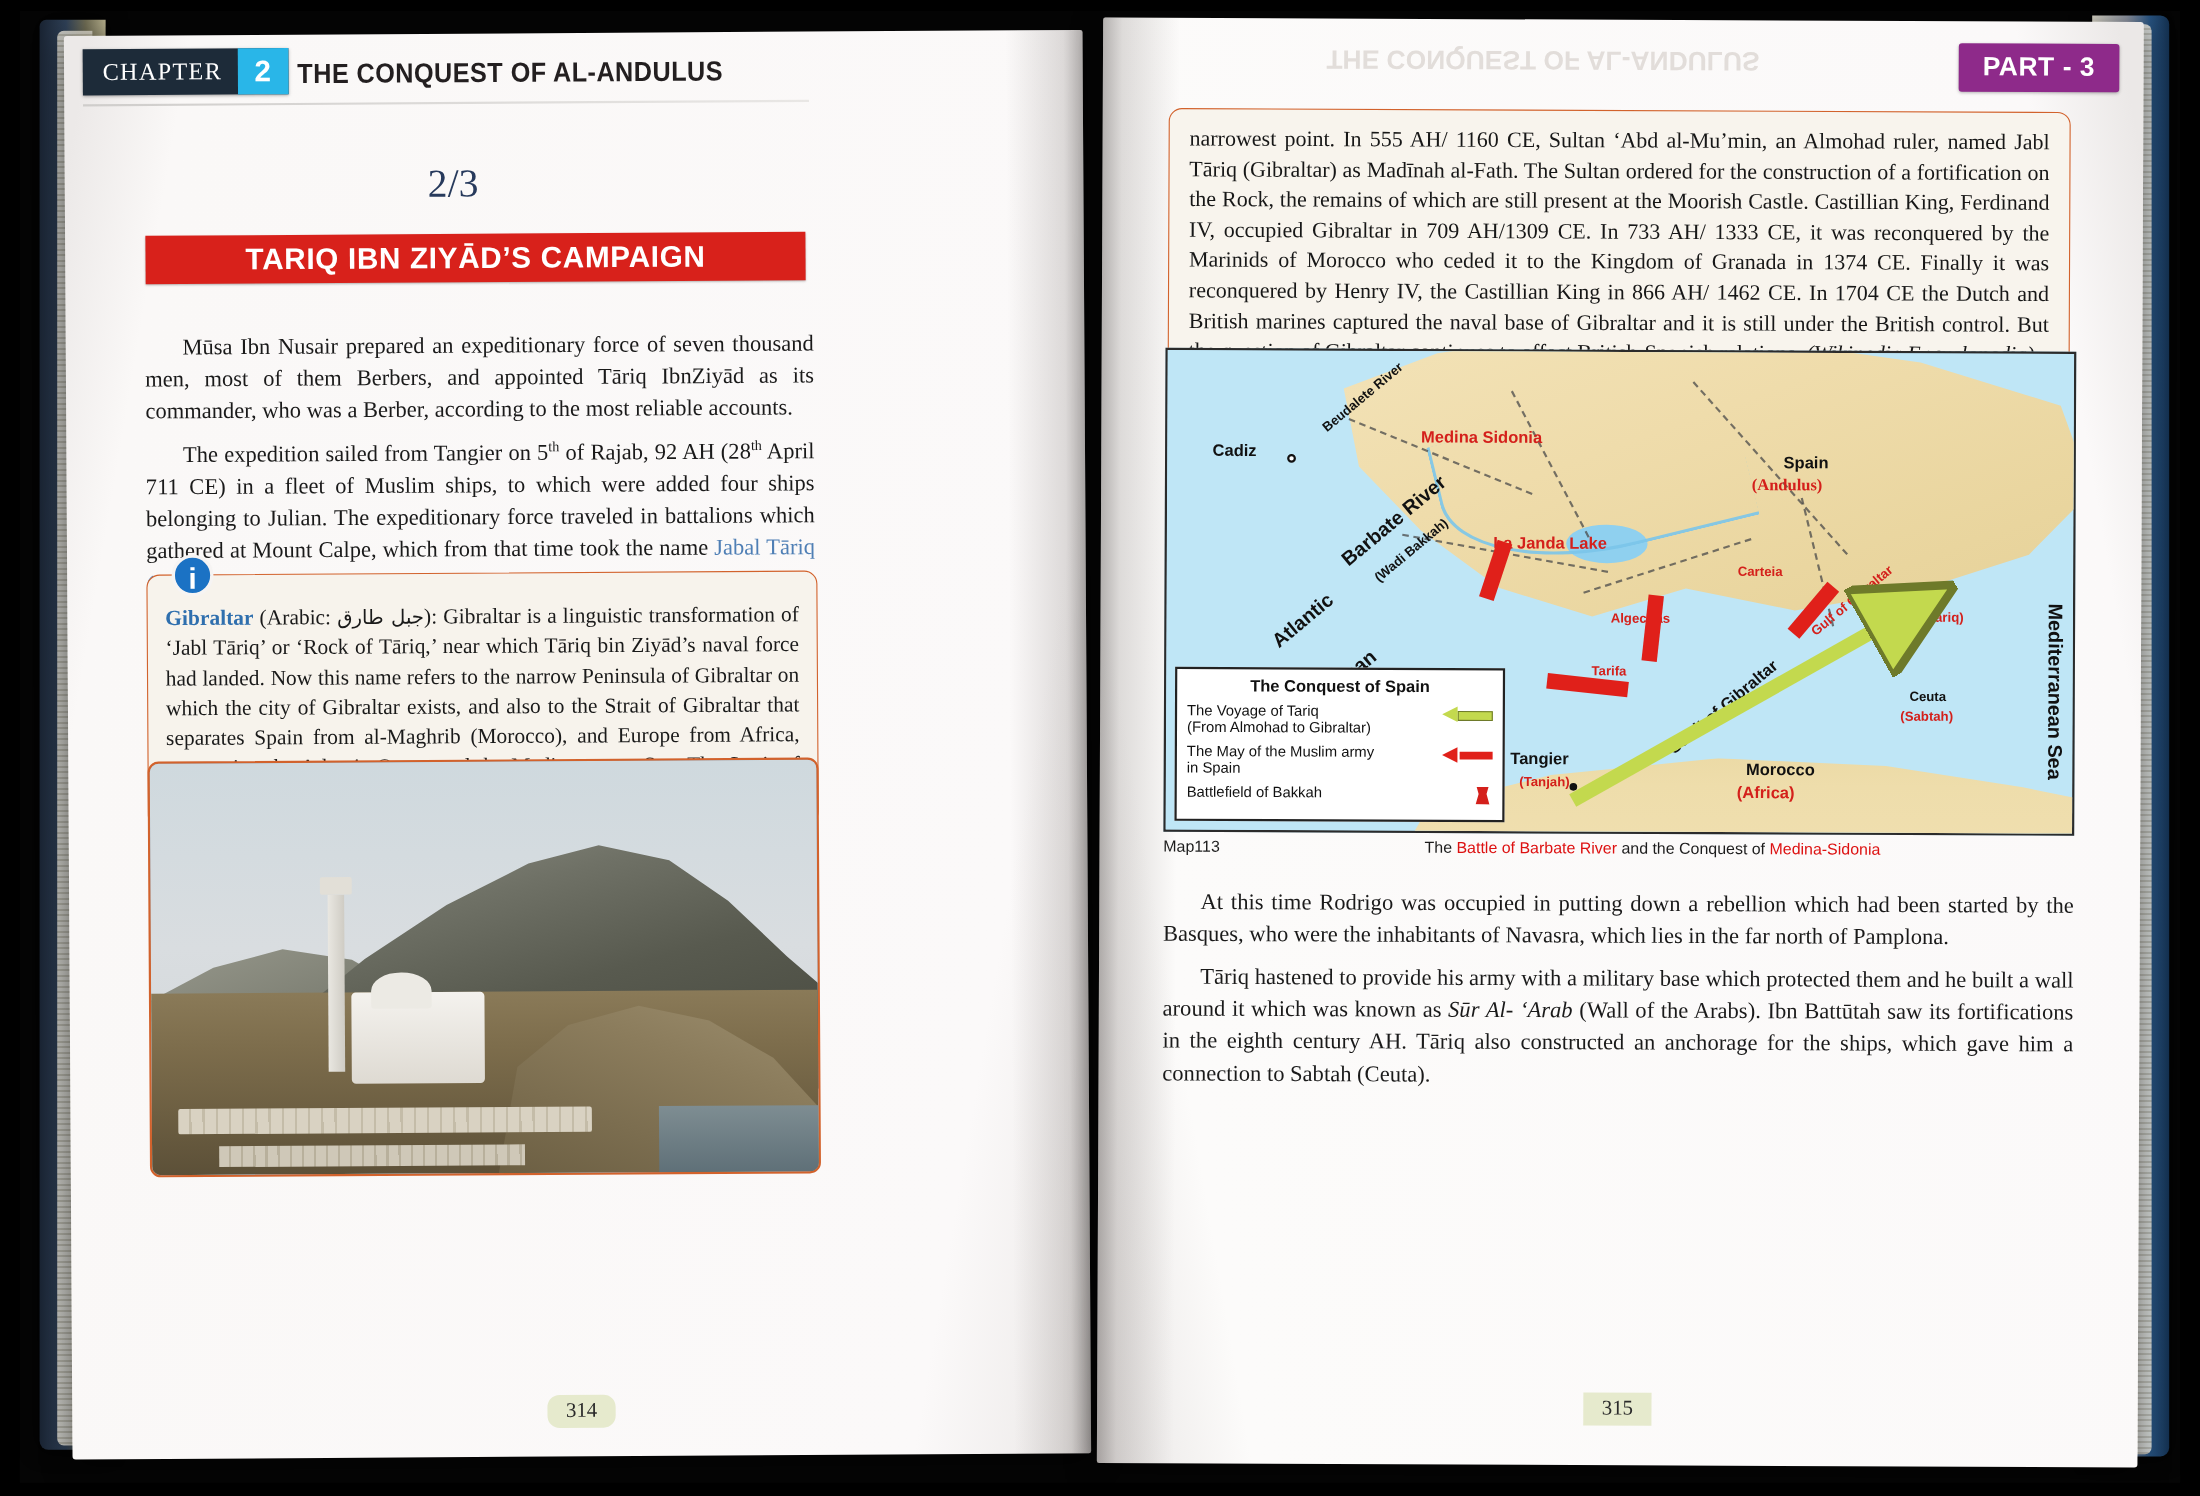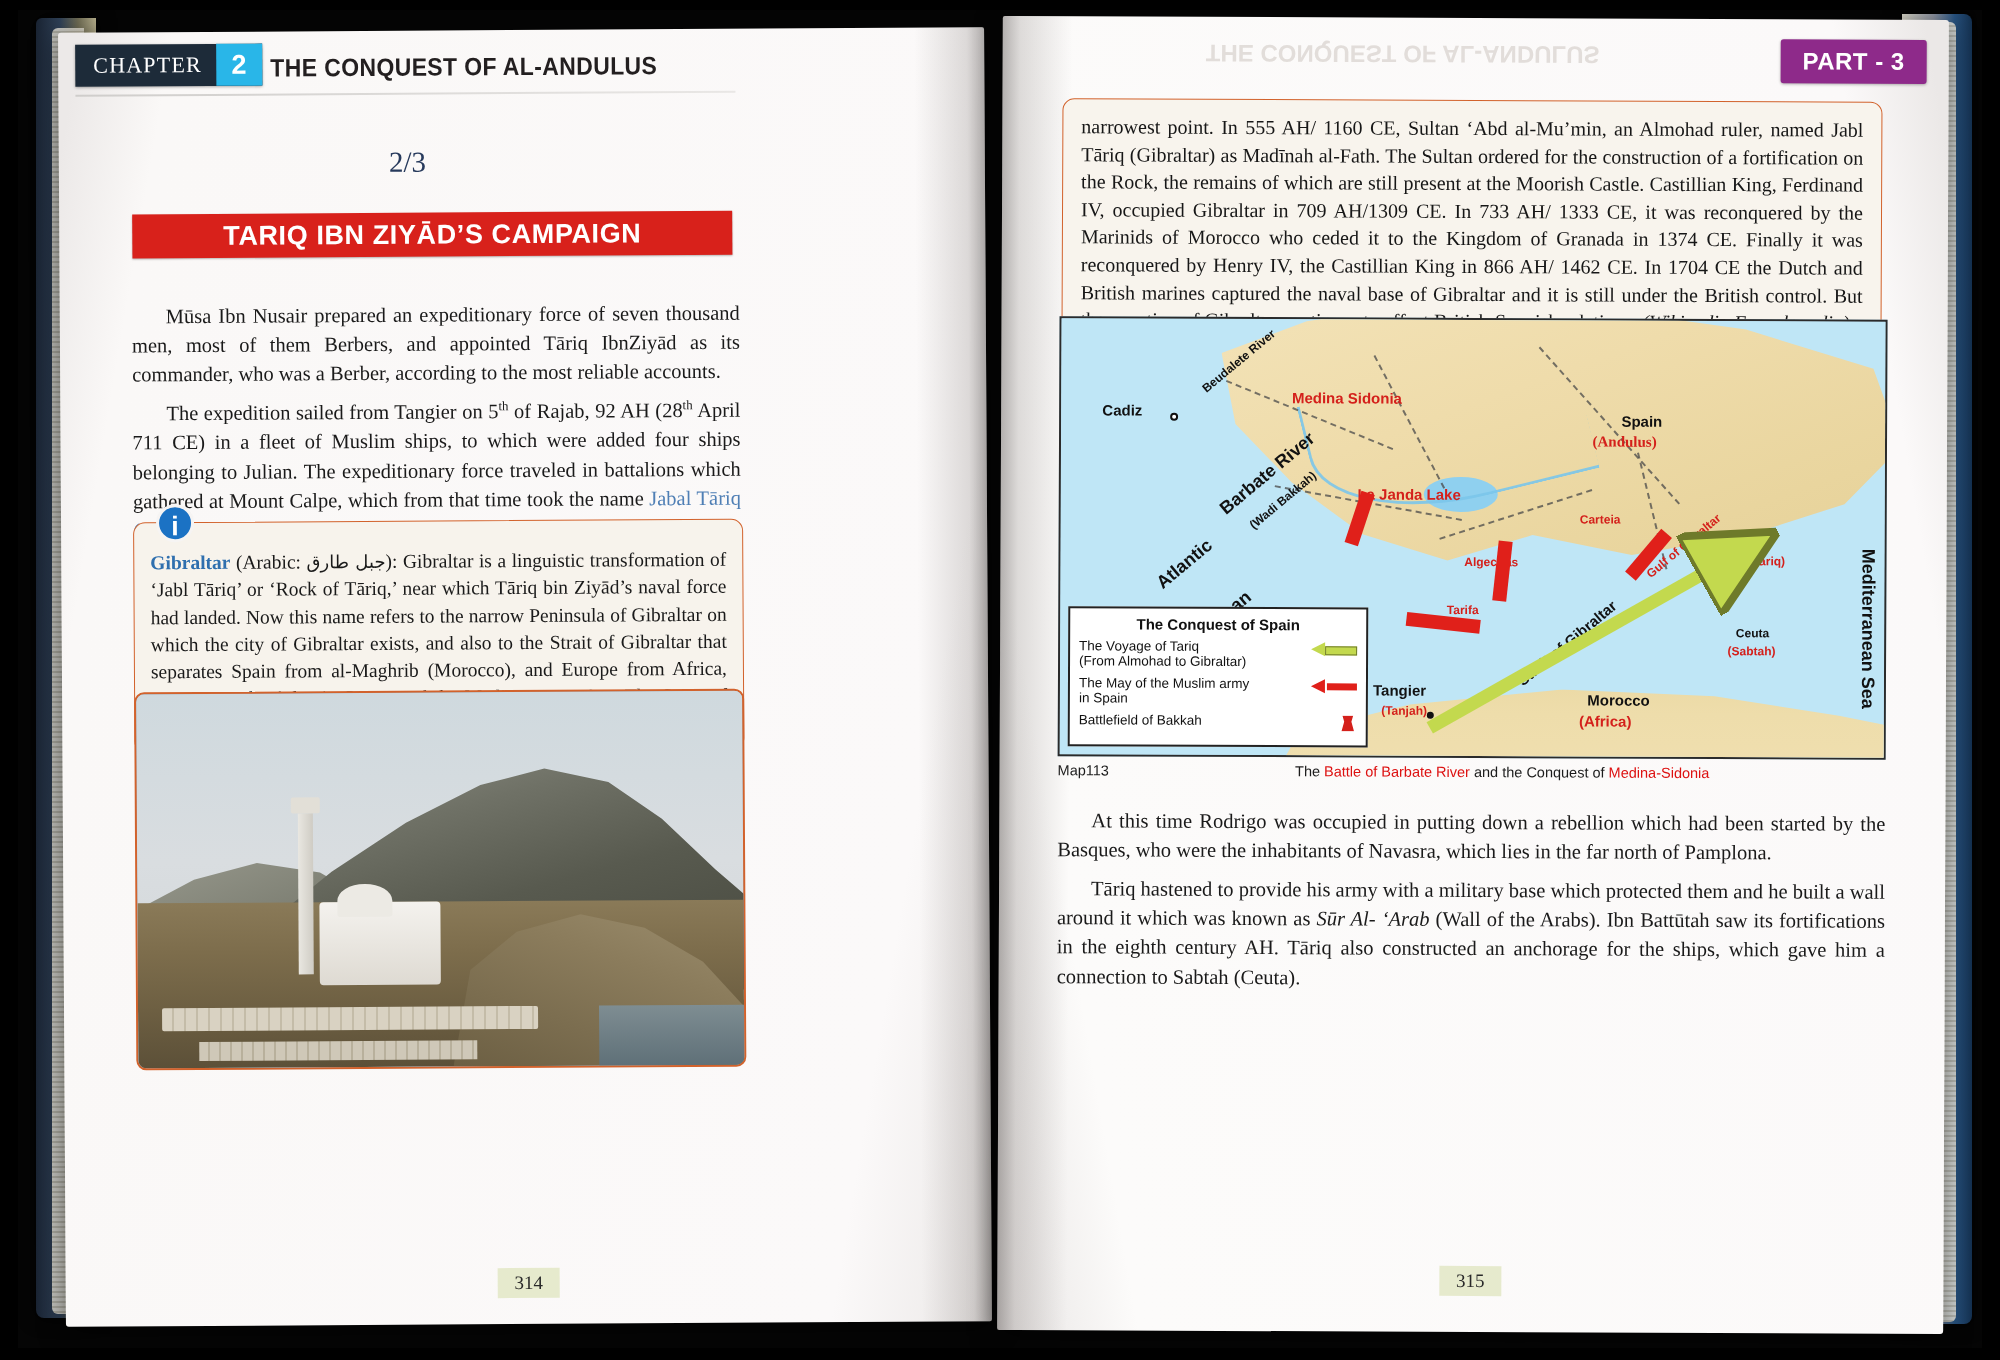--- a/index.html
+++ b/index.html
@@ -100,21 +100,21 @@
     font-weight: 700; font-size: 25px; letter-spacing: .4px;
     color: #231f20; transform: scaleX(.92); transform-origin: left center;
   }
   .rule-left {
     position: absolute; left: 17px; top: 62px; width: 660px; height: 2px;
     background: linear-gradient(90deg,#cfcdcb,#e9e7e5);
   }
 
   .frac {
     position: absolute; left: 330px; top: 115px;
-    font-size: 29px; color: #273a5c; font-family: "Liberation Serif", serif;
+    font-size: 36px; color: #273a5c; font-family: "Liberation Serif", serif;
   }
 
   .red-banner {
     position: absolute; left: 73px; top: 182px;
     width: 600px; height: 44px; background: #d8211b;
     display: flex; align-items: center; justify-content: center;
     box-shadow: 0 1px 2px rgba(0,0,0,.28);
   }
   .red-banner span {
     color:#fff; font-family:"Liberation Sans", sans-serif;
@@ -367,21 +367,21 @@
       <div class="ground"></div>
       <div class="cliff"></div>
       <div class="sea"></div>
       <div class="mosque"></div>
       <div class="dome"></div>
       <div class="minaret"></div>
       <div class="wallrow"></div>
       <div class="wallrow2"></div>
     </div>
 
-    <div class="pagenum" style="left:432px; top:1238px;">314</div>
+    <div class="pagenum" style="left:432px; top:1238px;border-radius:11px;">314</div>
   </div>
 
   <div class="page page-right">
     <div class="gutter-shade-r"></div>
 
     <div class="ghost-title">THE CONQUEST OF AL-ANDULUS</div>
     <div class="part-tab">PART - 3</div>
 
     <div class="quotebox">
       <p><span>narrowest point. In 555 AH/ 1160 CE, Sultan ‘Abd al-Mu’min, an Almohad ruler, named Jabl Tāriq (Gibraltar) as Madīnah al-Fath. The Sultan ordered for the construction of a fortification on the Rock, the remains of which are still present at the Moorish Castle. Castillian King, Ferdinand IV, occupied Gibraltar in 709 AH/1309 CE. In 733 AH/ 1333 CE, it was reconquered by the Marinids of Morocco who ceded it to the Kingdom of Granada in 1374 CE. Finally it was reconquered by Henry IV, the Castillian King in 866 AH/ 1462 CE. In 1704 CE the Dutch and British marines captured the naval base of Gibraltar and it is still under the British control. But the question of Gibraltar continues to affect British-Spanish relations. </span><span class="src">(Wikipedia Encyclopedia)</span></p>

